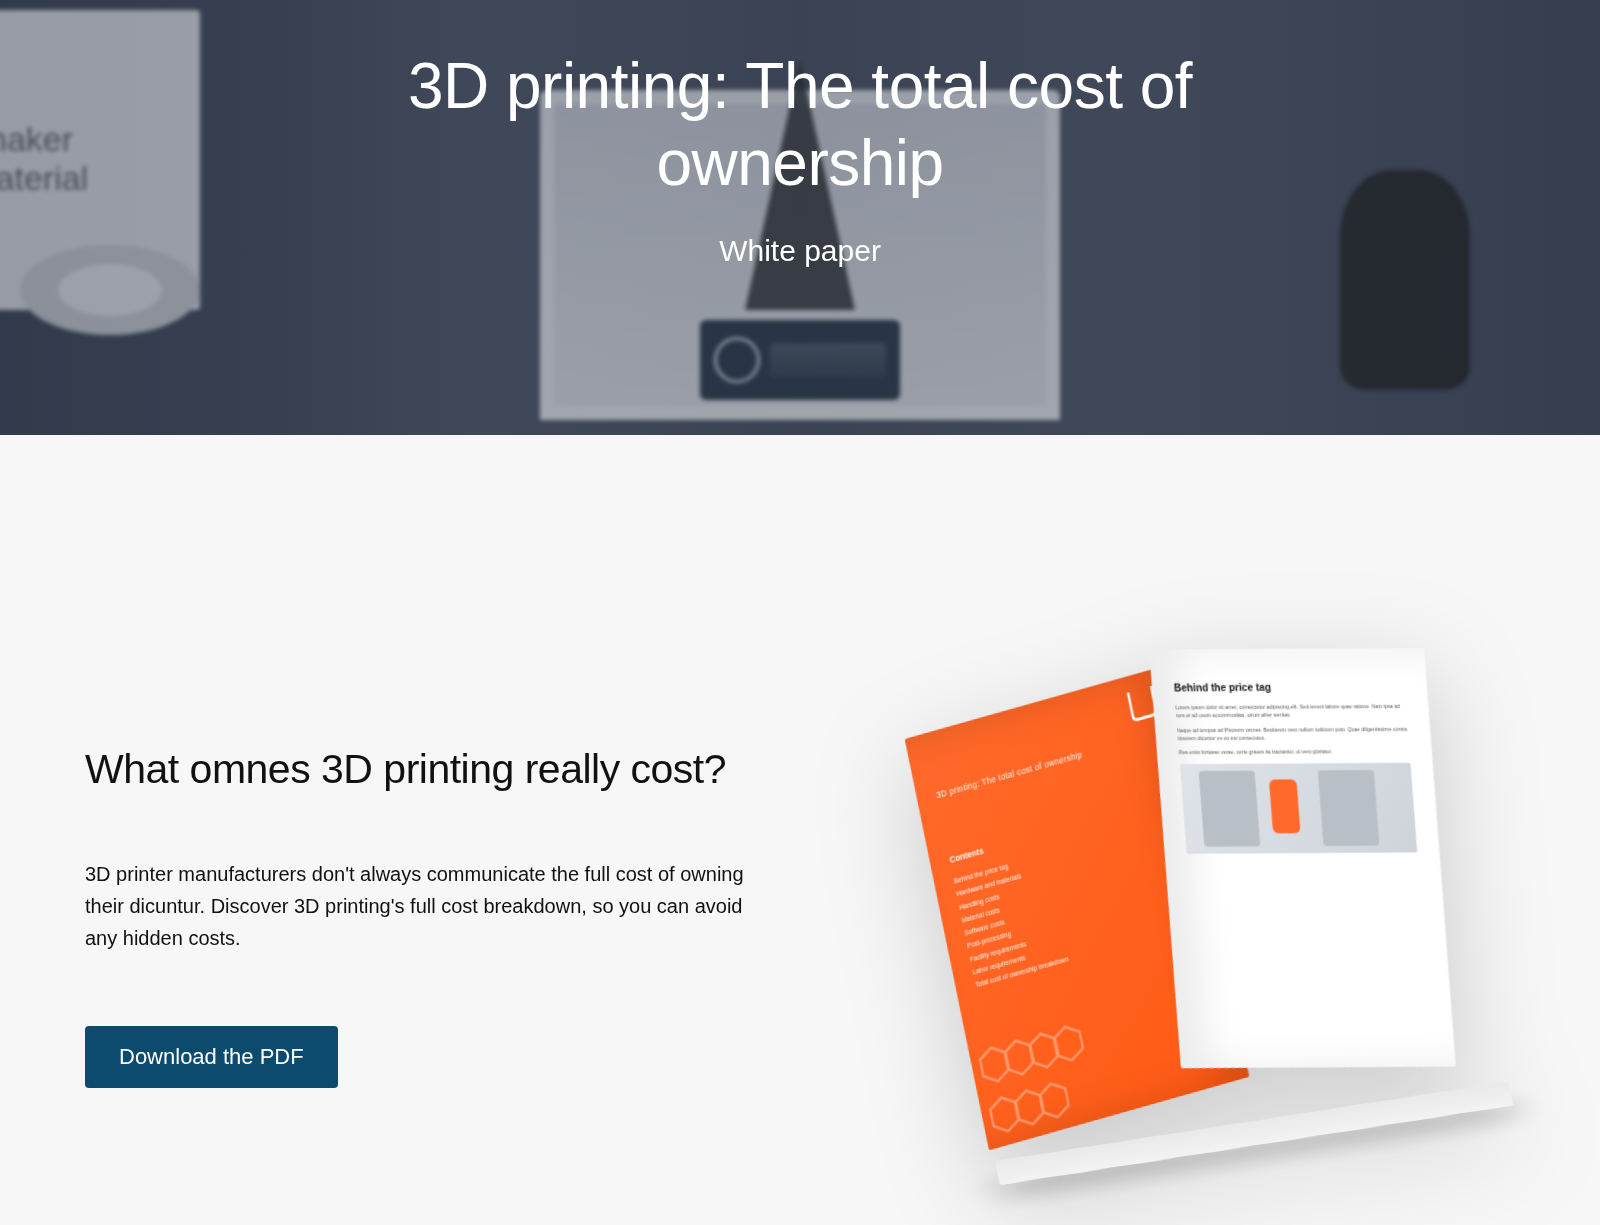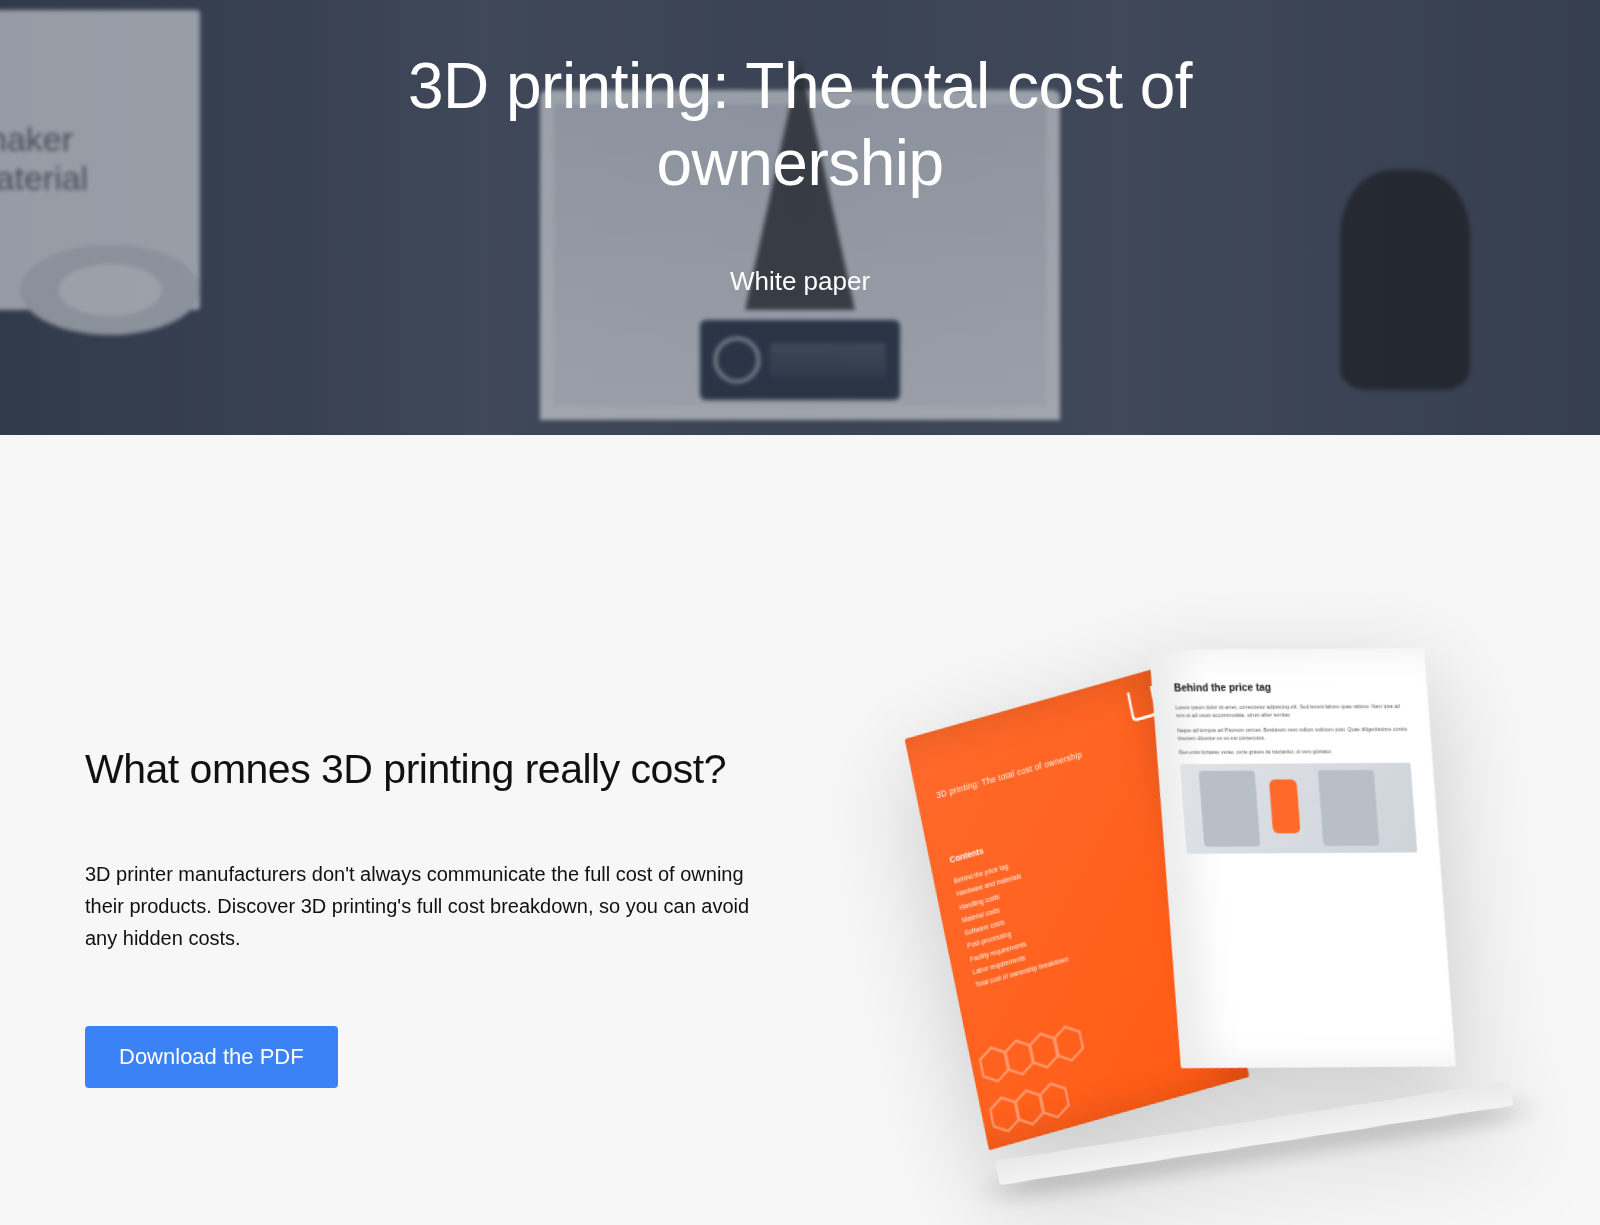--- a/index.html
+++ b/index.html
@@ -109,22 +109,22 @@
       font-size: 64px;
       font-weight: 400;
       text-align: center;
       line-height: 1.2;
       max-width: 1000px;
       letter-spacing: -0.5px;
     }
     .hero-subtitle {
       position: relative;
       z-index: 2;
-      margin-top: 64px;
-      font-size: 26px;
+      margin-top: 32px;
+      font-size: 30px;
       font-weight: 400;
     }
 
     .content {
       display: flex;
       padding: 180px 80px 120px 85px;
       gap: 60px;
       align-items: center;
     }
     .content-left {
@@ -140,21 +140,21 @@
     }
     .section-body {
       font-size: 20px;
       line-height: 1.6;
       color: #111;
       max-width: 690px;
       margin-bottom: 72px;
     }
     .download-btn {
       display: inline-block;
-      background: #3b82f6;
+      background: #0c4a6e;
       color: #fff;
       font-size: 22px;
       padding: 18px 34px;
       border: none;
       border-radius: 4px;
       cursor: pointer;
     }
 
     .content-right {
       flex: 1;
@@ -263,21 +263,21 @@
     <div class="screen"></div>
     <div class="vase-right"></div>
   </div>
   <h1 class="hero-title">3D printing: The total cost of ownership</h1>
   <div class="hero-subtitle">White paper</div>
 </div>
 
 <div class="content">
   <div class="content-left">
     <h2 class="section-heading">What omnes 3D printing really cost?</h2>
-    <p class="section-body">3D printer manufacturers don't always communicate the full cost of owning their products. Discover 3D printing's full cost breakdown, so you can avoid any hidden costs.</p>
+    <p class="section-body">3D printer manufacturers don't always communicate the full cost of owning their dicuntur. Discover 3D printing's full cost breakdown, so you can avoid any hidden costs.</p>
     <button class="download-btn">Download the PDF</button>
   </div>
 
   <div class="content-right">
     <div class="brochure">
       <div class="base"></div>
       <div class="page-left">
         <span class="logo"></span>
         <div class="pl-title">3D printing: The total cost of ownership</div>
         <div class="pl-section">Contents</div>

